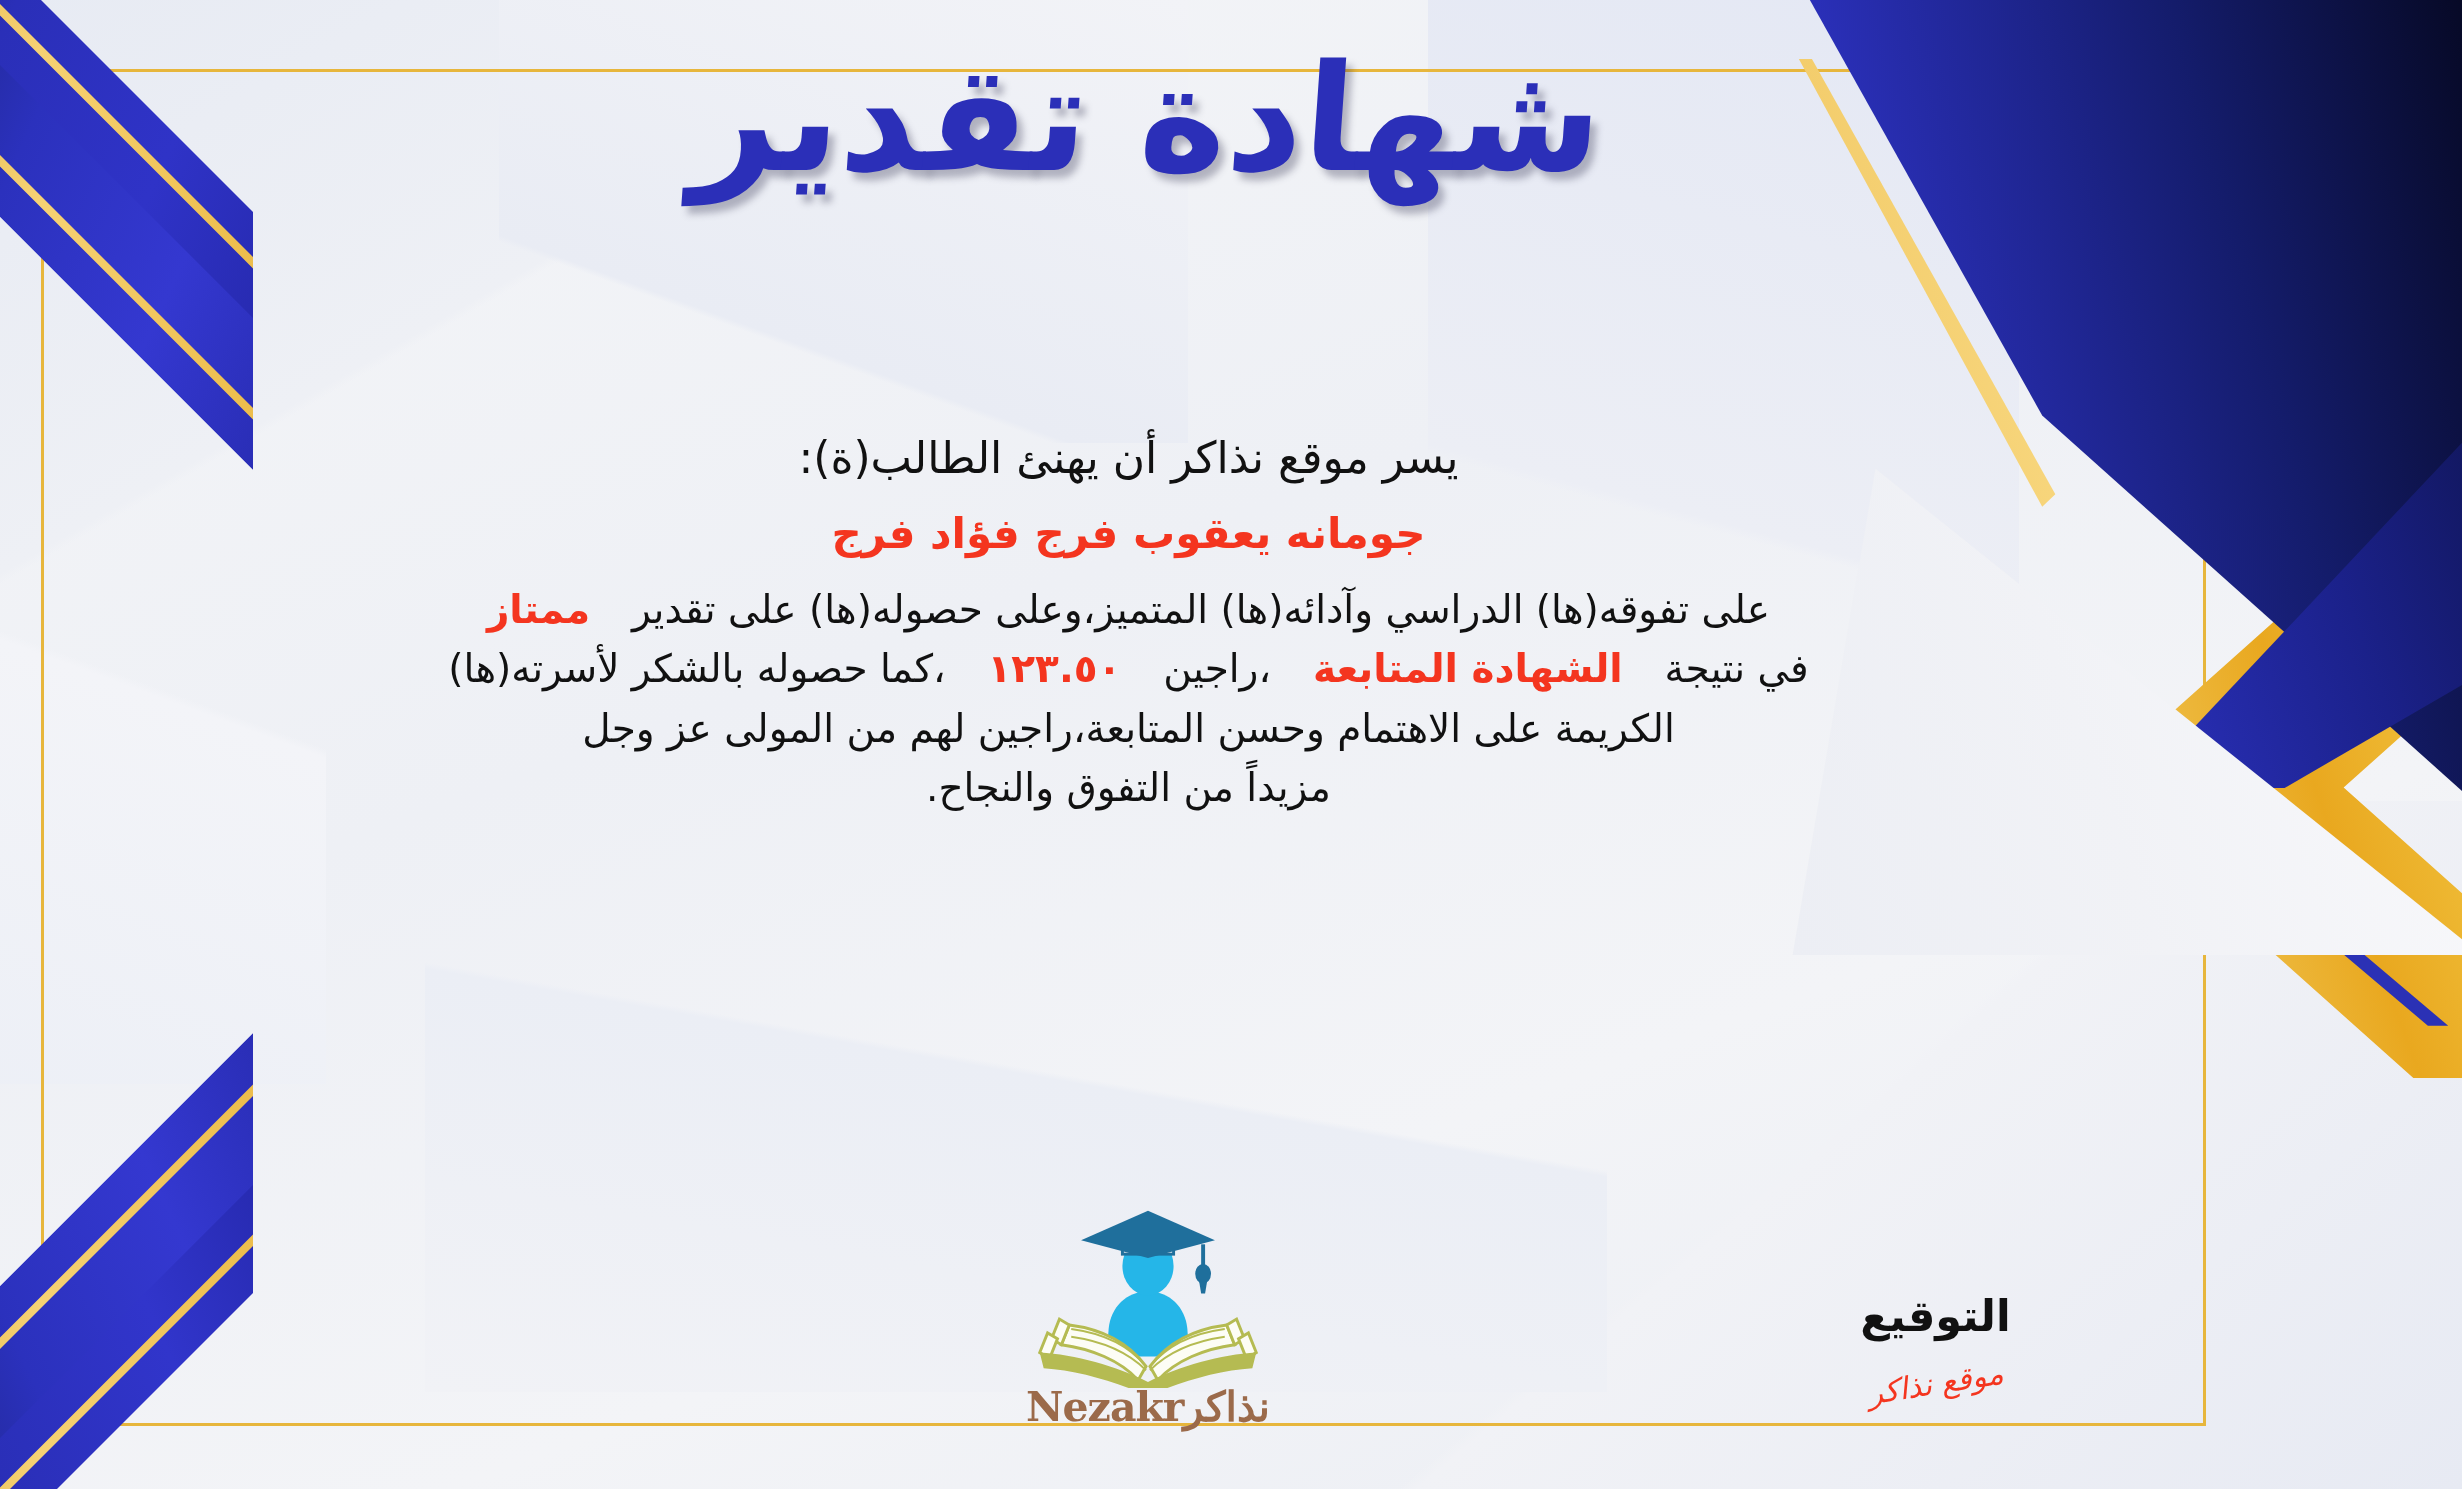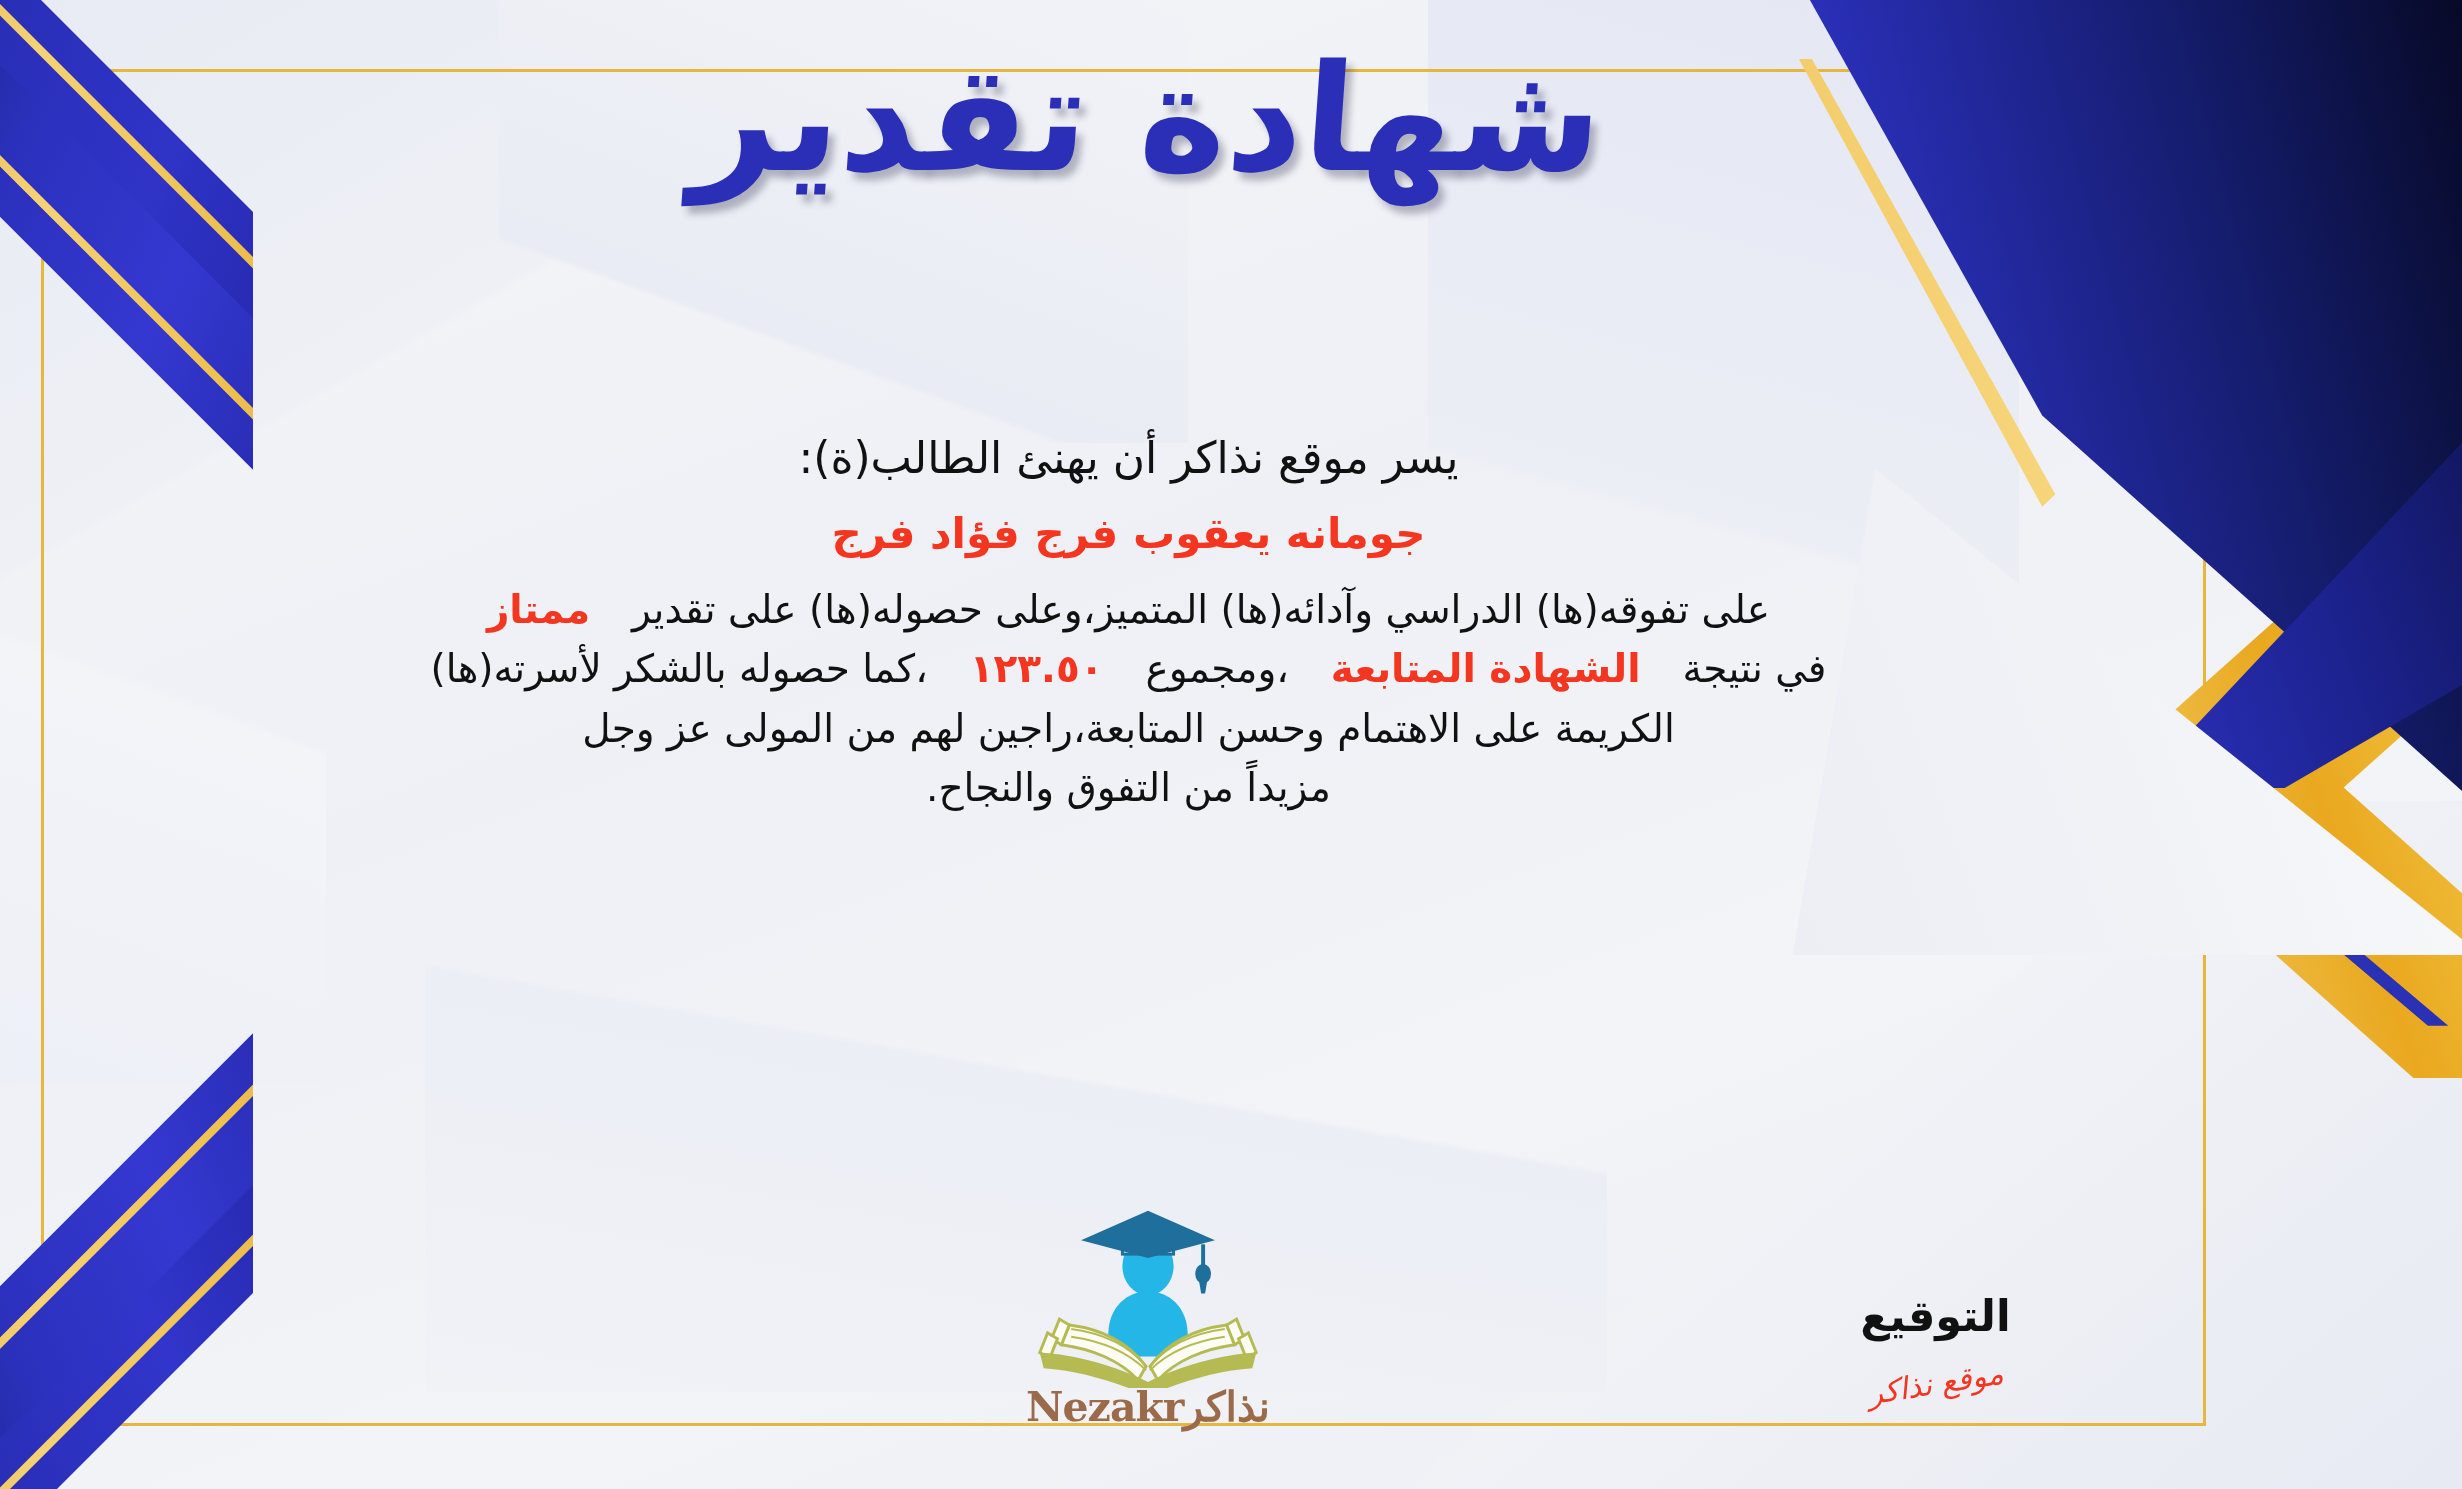--- a/index.html
+++ b/index.html
@@ -241,21 +241,21 @@
       <div class="student-name">جومانه يعقوب فرج فؤاد فرج</div>
 
       <div class="para">
         <span class="ln">
           <span>على تفوقه(ها) الدراسي وآدائه(ها) المتميز،وعلى حصوله(ها) على تقدير</span>
           <span class="hl sp-r">ممتاز</span>
         </span>
         <span class="ln">
           <span>في نتيجة</span>
           <span class="hl sp-r sp-l">الشهادة المتابعة</span>
-          <span>،ومجموع</span>
+          <span>،راجين</span>
           <span class="hl sp-r sp-l">١٢٣.٥٠</span>
           <span>،كما حصوله بالشكر لأسرته(ها)</span>
         </span>
         <span class="ln">الكريمة على الاهتمام وحسن المتابعة،راجين لهم من المولى عز وجل</span>
         <span class="ln">مزيداً من التفوق والنجاح.</span>
       </div>
     </div>
 
     <div class="sign-block">
       <div class="sign-label">التوقيع</div>

